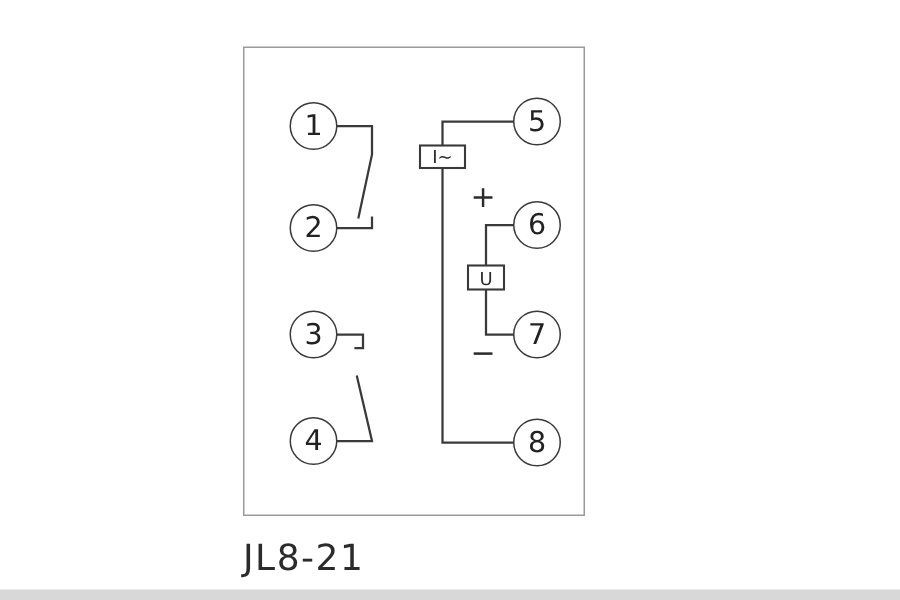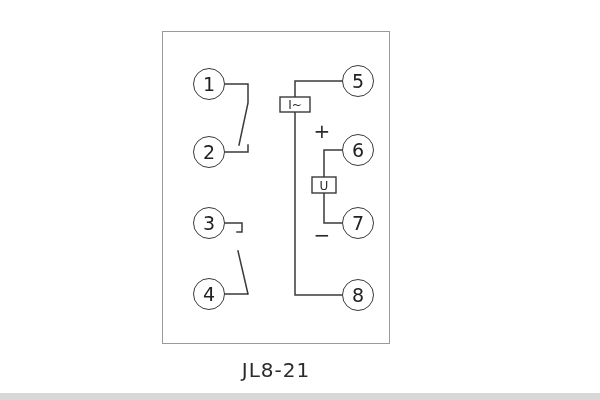--- a/index.html
+++ b/index.html
@@ -67,22 +67,22 @@
     align-items: center;
     justify-content: center;
     font-size: 19px;
     color: #222222;
   }
   .model {
     position: absolute;
     left: 162px;
     top: 358px;
     width: 228px;
-    text-align: center;
-    font-size: 20px;
+    text-align: left;
+    font-size: 24px;
     color: #2b2b2b;
     letter-spacing: 1px;
   }
   .bottom-strip {
     position: absolute;
     left: 0;
     top: 393px;
     width: 600px;
     height: 7px;
     background: #d8d8d8;

